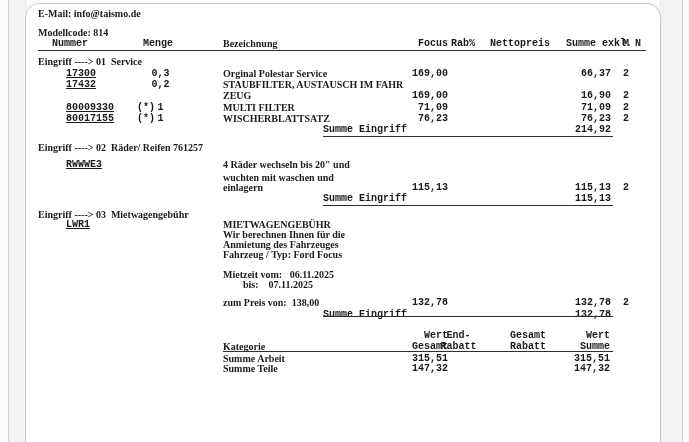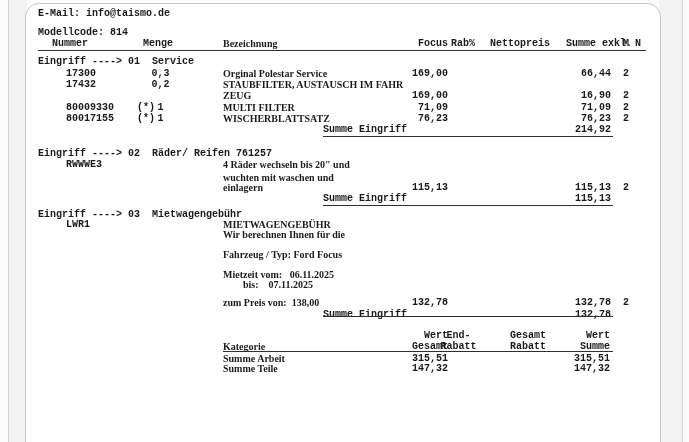--- a/index.html
+++ b/index.html
@@ -5,22 +5,22 @@
   html,body{margin:0;padding:0;width:689px;height:442px;overflow:hidden;background:#fbfbfb;}
   .stage{position:relative;width:689px;height:442px;}
   .gap-left{position:absolute;top:0;left:8px;width:18px;height:442px;background:#f3f3f3;border-left:1px solid #d2d2d2;}
   .gap-right{position:absolute;top:0;left:659px;width:23px;height:442px;background:#f3f3f3;border-right:1px solid #d2d2d2;}
   .page{position:absolute;left:25px;top:3px;width:634px;height:450px;background:#ffffff;
         border:1px solid #c6c6c6;border-radius:14px 14px 0 0;z-index:2;}
   .doc{position:absolute;left:0;top:0;right:0;bottom:0;
        font-family:"Liberation Mono",monospace;font-weight:700;font-size:10px;color:#1b1b1b;}
   .ln{position:absolute;left:0;width:100%;height:11px;line-height:11px;}
   .c{position:absolute;white-space:pre;}
-  .lm{left:12px;}
-  .num{left:40px;}
+  .lm{left:12px;font-family:Liberation Serif, serif;}
+  .num{left:40px;text-decoration:underline;}
   .flag{left:111px;}
   .menge{left:112px;width:45px;text-align:center;font-family:Liberation Mono, monospace;}
   .desc{left:197px;font-family:Liberation Serif, serif;}
   .preis{left:352px;width:70px;text-align:right;}
   .rab{left:425px;}
   .netto{left:464px;}
   .summe{left:510px;width:75px;text-align:right;}
   .hsumme{left:532px;margin-left:8px;}
   .mcol{left:597px;}
   .ncol{left:609px;}
@@ -62,21 +62,21 @@
       <div class="rule" style="top:45.5px;left:12px;width:608px"></div>
 
       <div class="ln" style="top:52px">
         <span class="c lm">Eingriff ----&gt; 01  Service</span>
       </div>
       <div class="ln" style="top:63.5px">
         <span class="c num">17300</span>
         <span class="c menge">0,3</span>
         <span class="c desc">Orginal Polestar Service</span>
         <span class="c preis">169,00</span>
-        <span class="c summe">66,44</span>
+        <span class="c summe">66,37</span>
         <span class="c mcol">2</span>
       </div>
       <div class="ln" style="top:75px">
         <span class="c num">17432</span>
         <span class="c menge">0,2</span>
         <span class="c desc">STAUBFILTER, AUSTAUSCH IM FAHR</span>
       </div>
       <div class="ln" style="top:86px">
         <span class="c desc">ZEUG</span>
         <span class="c preis">169,00</span>
@@ -100,21 +100,21 @@
         <span class="c preis">76,23</span>
         <span class="c summe">76,23</span>
         <span class="c mcol">2</span>
       </div>
       <div class="ln" style="top:120px">
         <span class="c sumlabel">Summe Eingriff</span>
         <span class="c summe">214,92</span>
       </div>
       <div class="rule" style="top:131.5px;left:297px;width:290px"></div>
 
-      <div class="ln" style="top:144px">
+      <div class="ln" style="top:138px">
         <span class="c lm">Eingriff ----&gt; 02  Räder/ Reifen 761257</span>
       </div>
       <div class="ln" style="top:154.5px">
         <span class="c num">RWWWE3</span>
         <span class="c desc">4 Räder wechseln bis 20" und</span>
       </div>
       <div class="ln" style="top:168px">
         <span class="c desc">wuchten mit waschen und</span>
       </div>
       <div class="ln" style="top:177.5px">
@@ -131,20 +131,23 @@
 
       <div class="ln" style="top:205px">
         <span class="c lm">Eingriff ----&gt; 03  Mietwagengebühr</span>
       </div>
       <div class="ln" style="top:215px">
         <span class="c num">LWR1</span>
         <span class="c desc">MIETWAGENGEBÜHR</span>
       </div>
       <div class="ln" style="top:225px">
         <span class="c desc">Wir berechnen Ihnen für die</span>
+      </div>
+      <div class="ln" style="top:234.5px">
+        <span class="c desc">Anmietung des Fahrzeuges</span>
       </div>
       <div class="ln" style="top:244.5px">
         <span class="c desc">Fahrzeug / Typ: Ford Focus</span>
       </div>
       <div class="ln" style="top:264.5px">
         <span class="c desc">Mietzeit vom:   06.11.2025</span>
       </div>
       <div class="ln" style="top:274.5px">
         <span class="c desc">        bis:    07.11.2025</span>
       </div>

